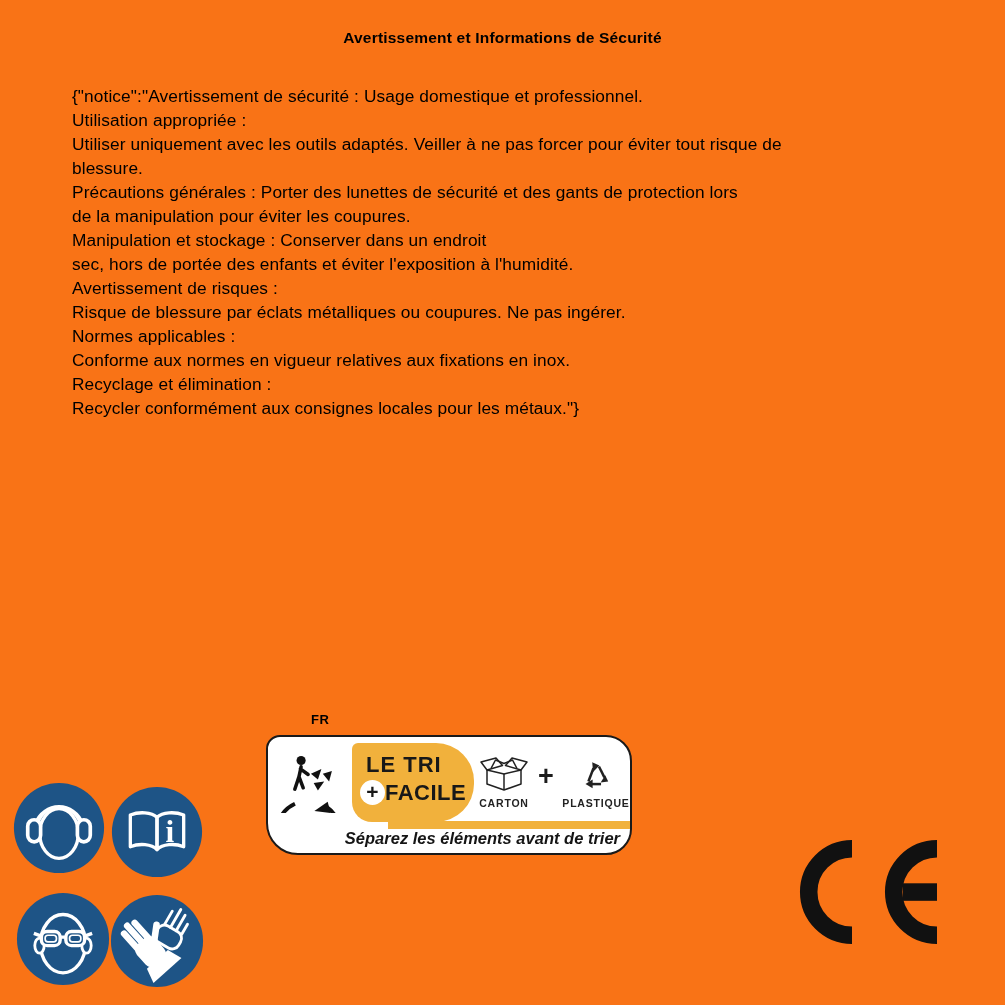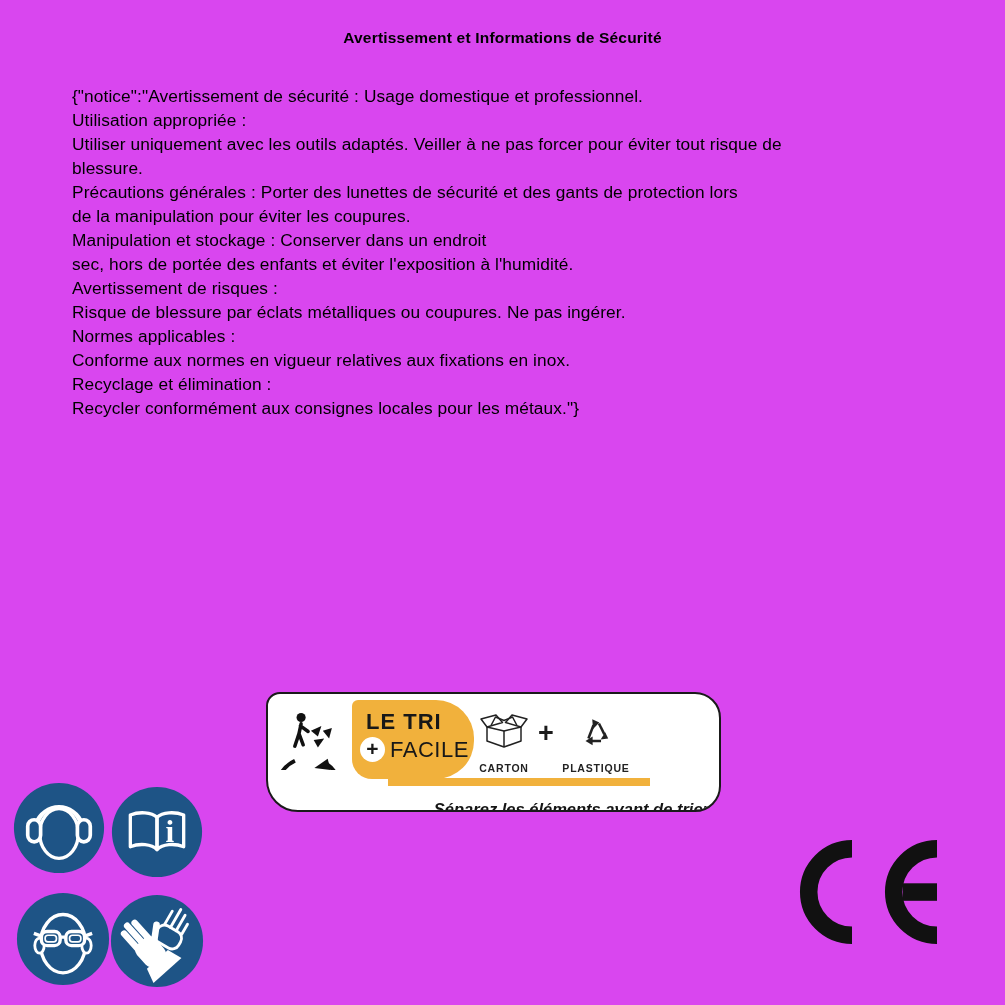--- a/index.html
+++ b/index.html
@@ -1,69 +1,69 @@
 <!DOCTYPE html>
 <html><head>
 <meta charset="utf-8">
 <style>
   * { margin:0; padding:0; box-sizing:border-box; }
   html,body { background:#fff; }
   .page {
-    position:relative; width:1005px; height:1005px; background:#d946ef;
+    position:relative; width:1005px; height:1005px; background:#f97316;
     font-family:"Liberation Sans", sans-serif; color:#000; overflow:hidden;
   }
   .title {
     position:absolute; top:29px; left:0; width:100%;
     text-align:center; font-size:15.5px; font-weight:bold; letter-spacing:0.2px;
   }
   .notice {
     position:absolute; left:72px; top:84px; width:860px;
     font-size:17.3px; line-height:24px; white-space:pre; letter-spacing:0.1px;
   }
   .fr-label {
     position:absolute; left:270px; top:712px;
     font-size:13px; font-weight:bold; letter-spacing:0.5px;margin-left:41px;
   }
   
   .banner {
-    position:absolute; left:266px; top:692px; width:455px; height:120px;
+    position:absolute; left:266px; top:735px; width:366px; height:120px;
     background:#fff; border:2px solid #1a1a1a;
     border-radius:14px 26px 26px 32px; overflow:hidden;
   }
   .banner .triman { position:absolute; left:10px; top:6px; }
   .yellow-pill {
     position:absolute; left:84px; top:6px; width:122px; height:79px;
     background:#F1B13C; border-radius:6px 38px 38px 20px;
   }
   .yellow-pill .l1 {
     margin:11px 0 0 14px; font-size:22px; font-weight:bold;
     letter-spacing:1px; color:#181818; line-height:1;
   }
   .yellow-pill .l2 { display:flex; align-items:center; margin:4px 0 0 8px; }
   .plus-badge {
     width:25px; height:25px; border-radius:50%; background:#fff;
     font-size:21px; font-weight:bold; color:#181818;
     text-align:center; line-height:24px; flex:0 0 auto;
   }
-  .facile { font-size:22px; font-weight:normal; color:#181818; margin-left:5px; letter-spacing:0.5px; line-height:1;text-align:center; }
+  .facile { font-size:22px; font-weight:bold; color:#181818; letter-spacing:0.5px; line-height:1;text-align:center; }
   .mat-block { position:absolute; top:16px; text-align:center; }
   .mat-block.carton { left:204px; width:64px; }
   .mat-block.plastique { left:294px; width:68px; }
   .mat-block svg { display:block; margin:0 auto; }
-  .mat-label { margin-top:10px; font-size:10.5px; font-weight:bold; letter-spacing:0.8px; color:#222; }
+  .mat-label { margin-top:2px; font-size:10.5px; font-weight:bold; letter-spacing:0.8px; color:#222; }
   .plus-sep { position:absolute; left:270px; top:24px; font-size:27px; font-weight:bold; color:#1c1c1c; }
   .yellow-strip { position:absolute; left:120px; top:84px; width:262px; height:8px; background:#F1B13C; }
   .yellow-right {
     position:absolute; left:352px; top:0; width:99px; height:92px; background:#F1B13C;
     clip-path:polygon(0 0, 100% 0, 100% 100%, 0 100%, 17% 50%);
   }
   .yellow-right svg { position:absolute; left:28px; top:9px; }
   .tagline {
     position:absolute; right:10px; top:90px; width:430px; text-align:right;
-    font-size:16.5px; font-style:italic; font-weight:bold; color:#151515; line-height:22px;margin-top:14px;
+    font-size:16.5px; font-style:italic; font-weight:bold; color:#151515; line-height:22px;
   }
   
   .picto { position:absolute; }
   
   .address {
     position:absolute; left:152px; top:872px; width:700px;
     text-align:center; font-size:16px; font-weight:bold; line-height:21px; white-space:pre;
   }
   .ce { position:absolute; left:799px; top:839px; }
 </style>

